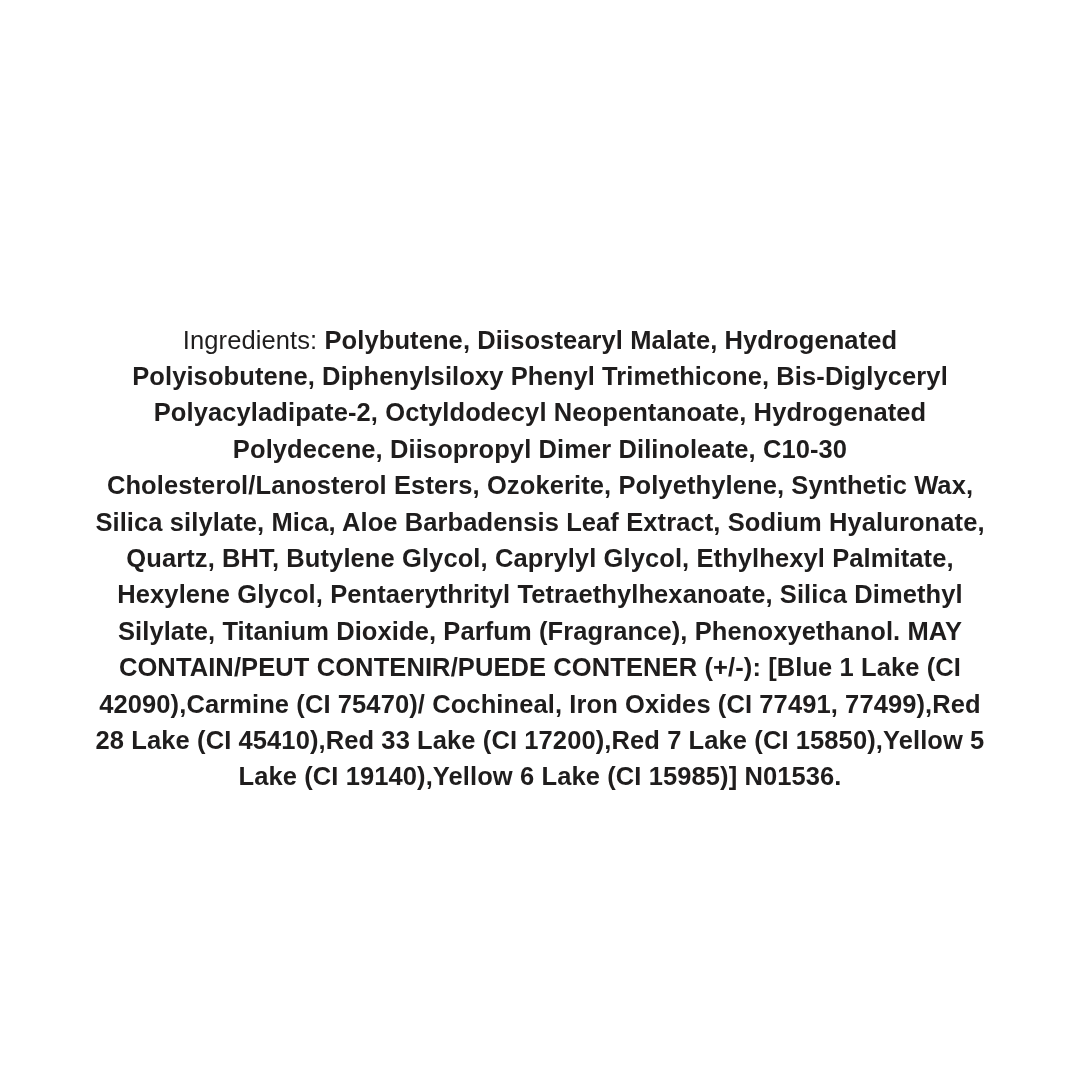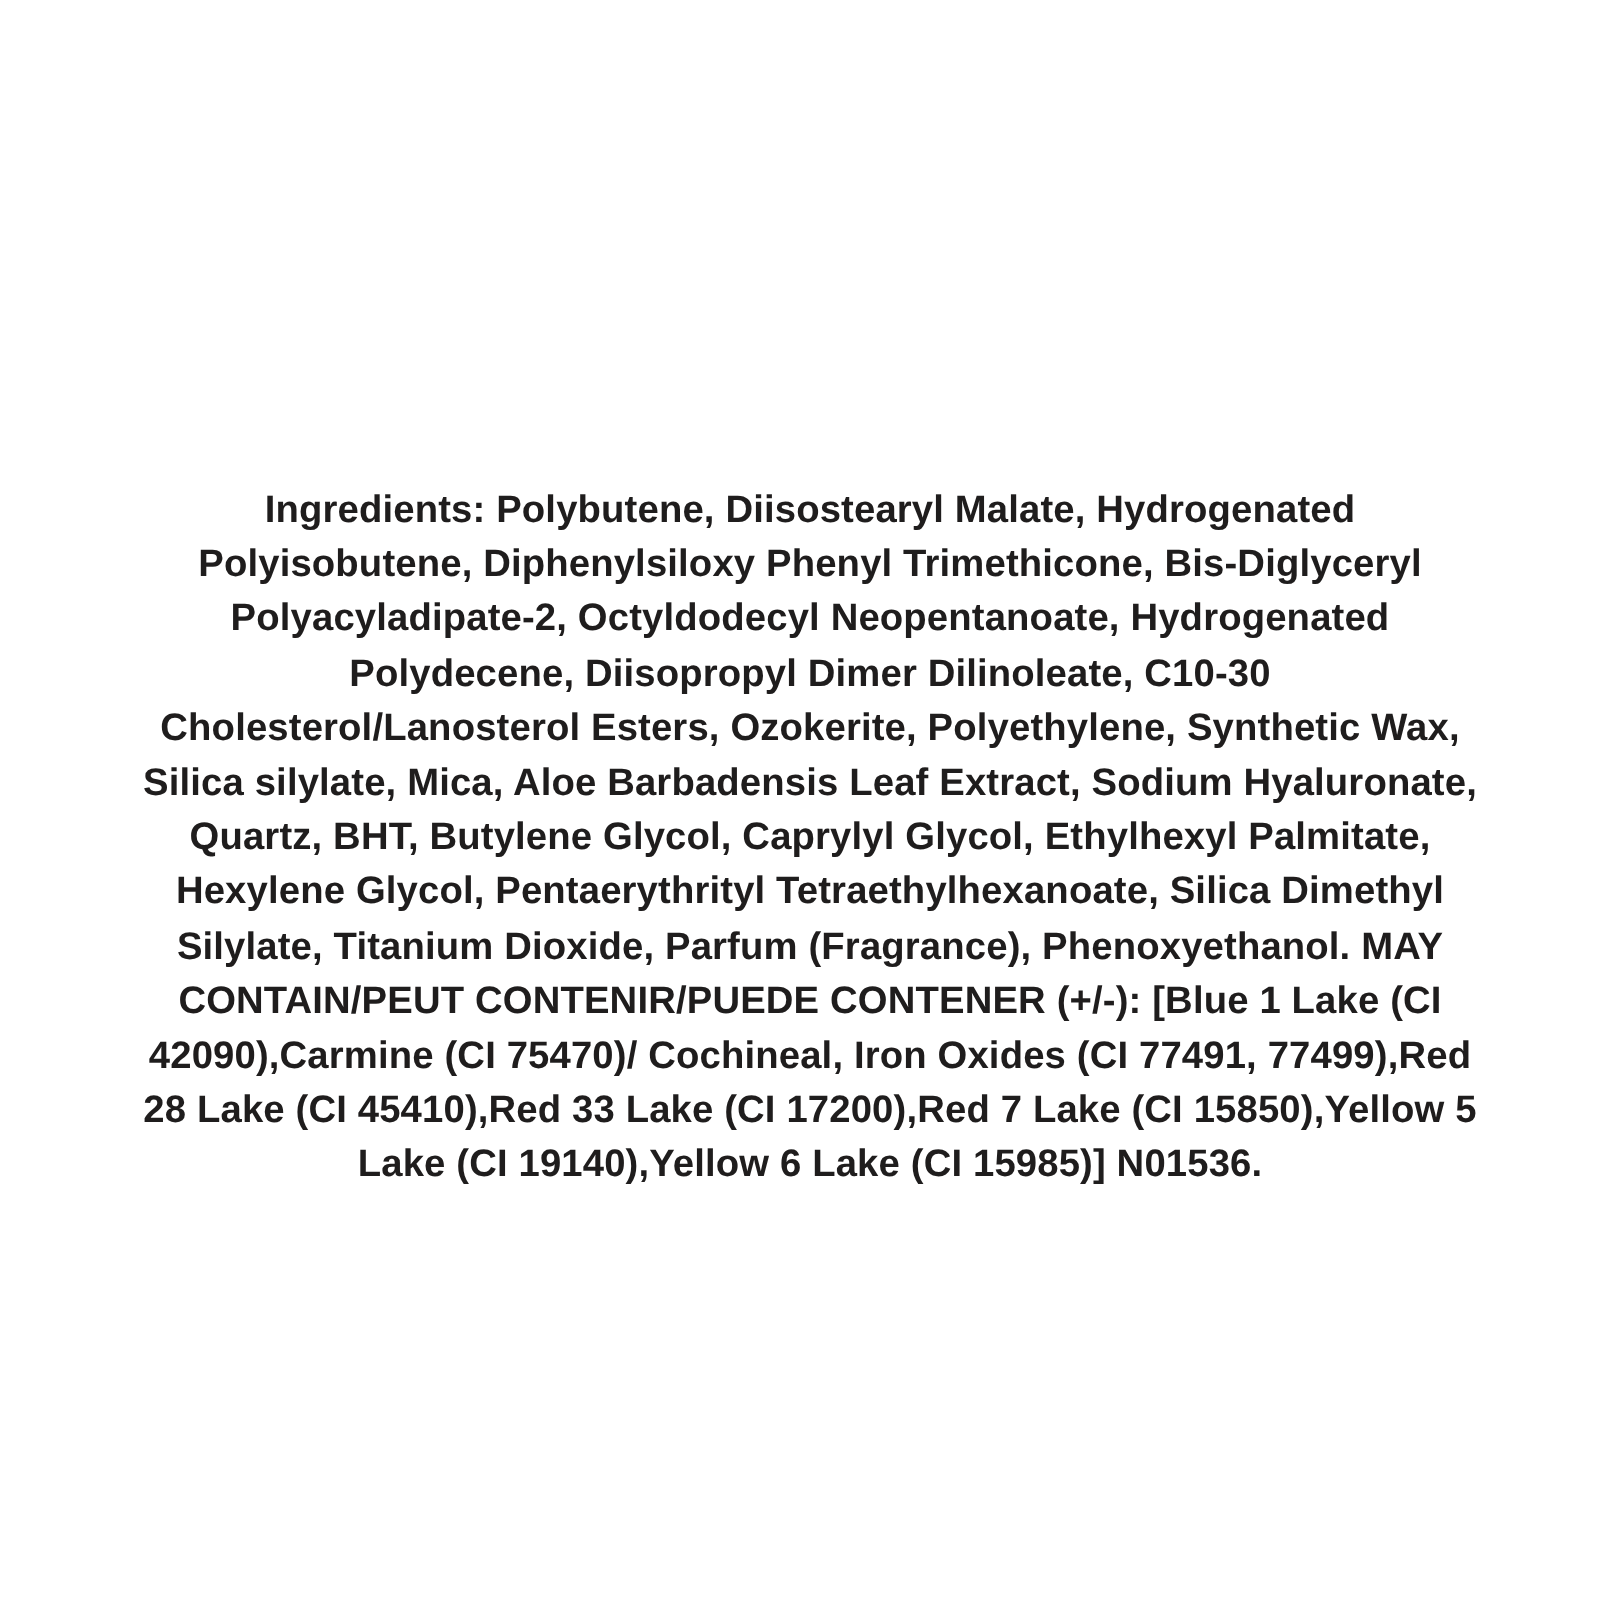--- a/index.html
+++ b/index.html
@@ -25,21 +25,21 @@
     left: 90px;
     top: 296px;
     width: 900px;
     text-align: center;
     font-size: 25.5px;
     line-height: 36.4px;
     letter-spacing: 0.1px;
     color: #1f1d1d;
   }
   .ingredients-label {
-    font-weight: bold;
+    font-weight: normal;
   }
   .ingredients-body {
     font-weight: bold;
   }
 </style>
 </head>
 <body>
 
 <div class="page">
   <p class="ingredients-block"><span class="ingredients-label">Ingredients:</span><span class="ingredients-body"> Polybutene, Diisostearyl Malate, Hydrogenated Polyisobutene, Diphenylsiloxy Phenyl Trimethicone, Bis-Diglyceryl Polyacyladipate-2, Octyldodecyl Neopentanoate, Hydrogenated Polydecene, Diisopropyl Dimer Dilinoleate, C10-30 Cholesterol/Lanosterol Esters, Ozokerite, Polyethylene, Synthetic Wax, Silica silylate, Mica, Aloe Barbadensis Leaf Extract, Sodium Hyaluronate, Quartz, BHT, Butylene Glycol, Caprylyl Glycol, Ethylhexyl Palmitate, Hexylene Glycol, Pentaerythrityl Tetraethylhexanoate, Silica Dimethyl Silylate, Titanium Dioxide, Parfum (Fragrance), Phenoxyethanol. MAY CONTAIN/PEUT CONTENIR/PUEDE CONTENER (+/-): [Blue 1 Lake (CI 42090),Carmine (CI 75470)/ Cochineal, Iron Oxides (CI 77491, 77499),Red 28 Lake (CI 45410),Red 33 Lake (CI 17200),Red 7 Lake (CI 15850),Yellow 5 Lake (CI 19140),Yellow 6 Lake (CI 15985)] N01536.</span></p>

